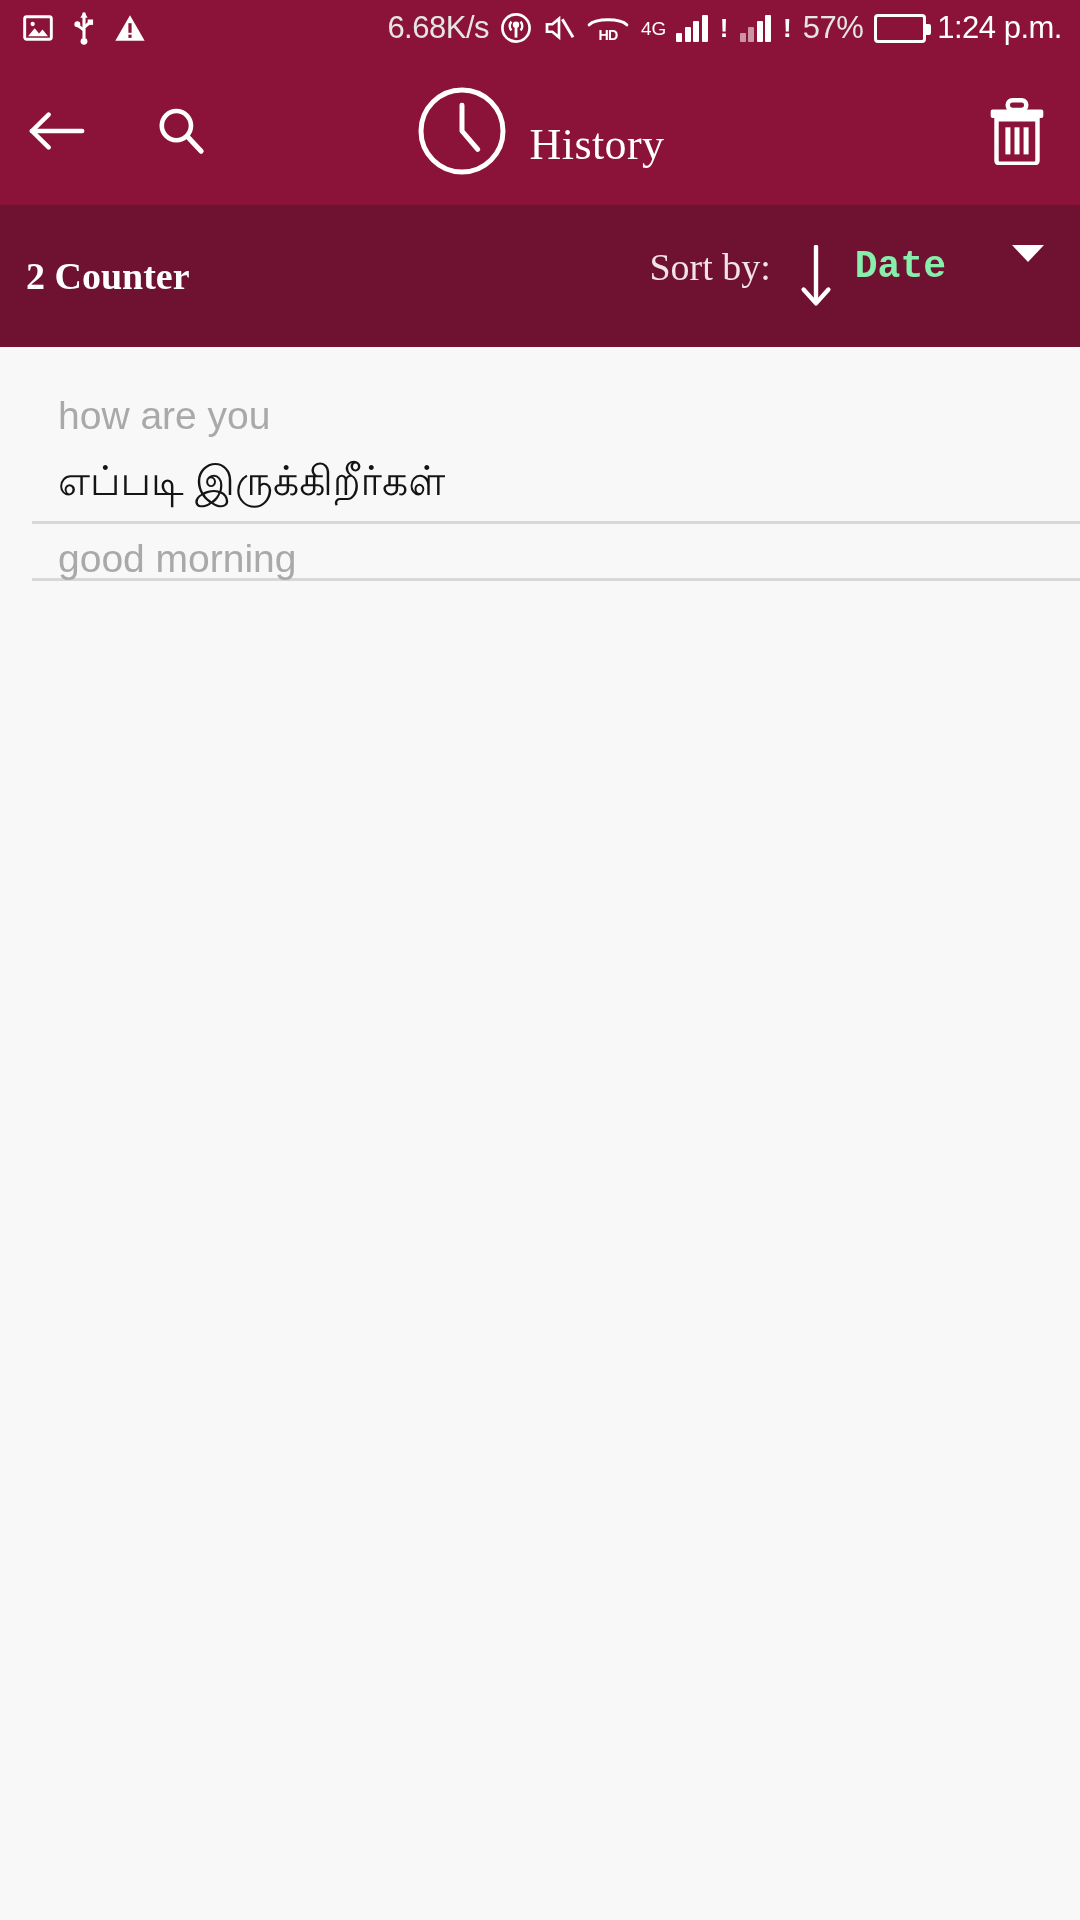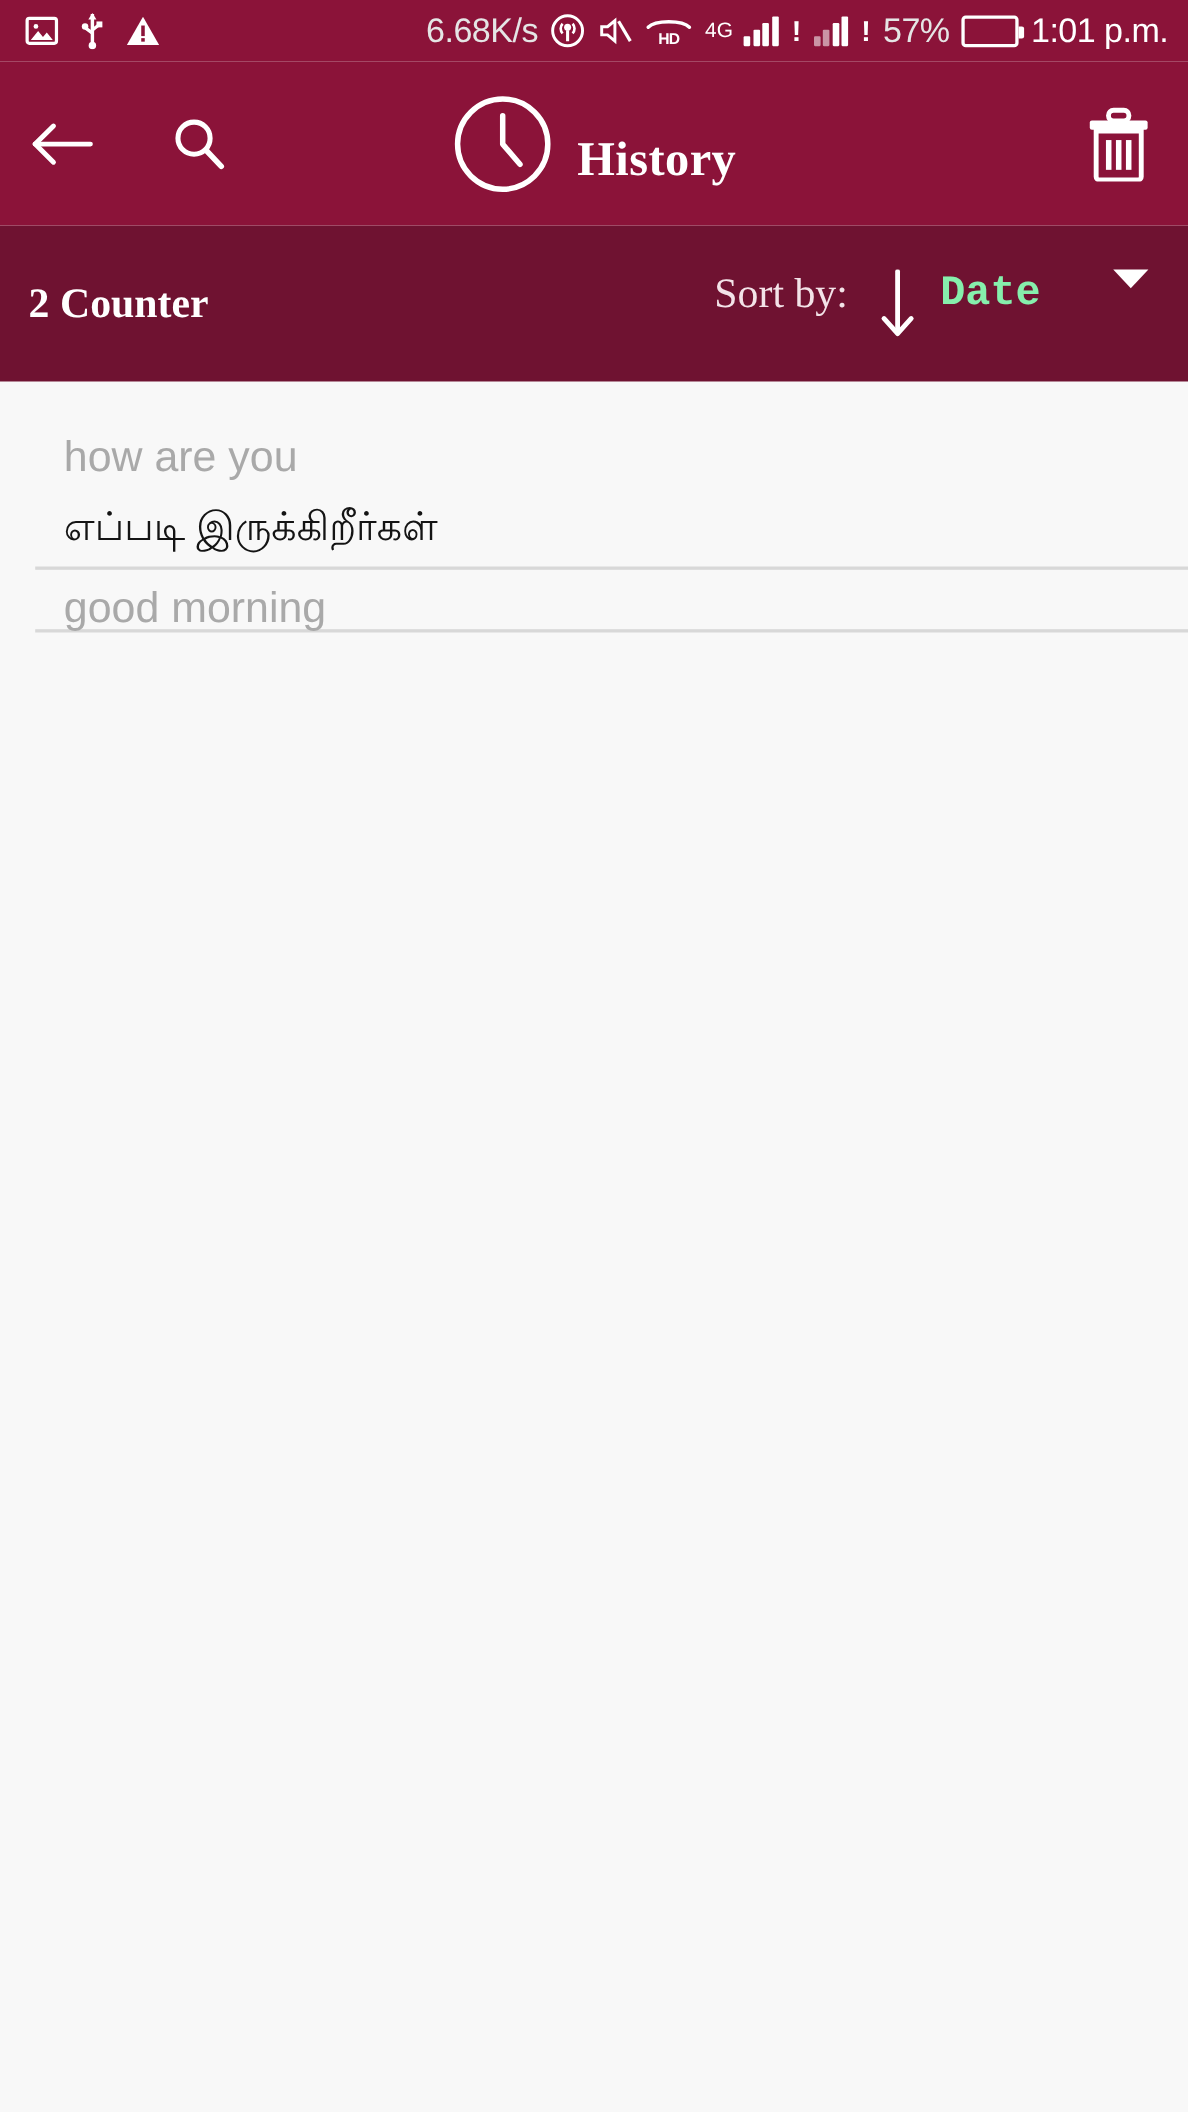--- a/index.html
+++ b/index.html
@@ -150,21 +150,21 @@
     bottom: 0;
     display: flex;
     align-items: center;
     justify-content: center;
     gap: 22px;
     pointer-events: none;
   }
   .app-title {
     color: #ffffff;
     font-family: "Liberation Serif", serif;
-    font-weight: bold;
+    font-weight: normal;
     font-size: 44px;
     letter-spacing: 0.4px;
     margin-top: 28px;
   }
   .trash-btn {
     margin-left: auto;
     width: 70px;
     height: 70px;
     display: flex;
     align-items: center;
@@ -233,21 +233,21 @@
   }
   .src-text {
     color: #a9a9a9;
     font-size: 39px;
     line-height: 1.0;
     padding: 15px 0 0 0;
     white-space: nowrap;
   }
   .tgt-text {
     color: #141414;
-    font-size: 36px;
+    font-size: 41px;
     line-height: 1.15;
     padding: 23px 0 16px 0;
     white-space: nowrap;
   }
   .divider {
     height: 3px;
     background: #d8d8d8;
     margin: 0 0 0 0;
   }
 </style>
@@ -316,21 +316,21 @@
         <i></i>
         <i></i>
         <i></i>
         <i></i>
       </span>
     <span class="bang">!</span>
     <span class="status-text">57%</span>
     <span class="battery">
       <span class="battery-fill" id="battery-fill" style="width: 57%; background: rgb(37, 212, 0);"></span>
     </span>
-    <span class="status-clock">1:01 p.m.</span>
+    <span class="status-clock">1:24 p.m.</span>
   </div>
 </div>
 
 <div class="app-bar">
   <div class="app-bar-left">
     <span class="icon-btn">
       <svg width="56" height="44" viewBox="0 0 30 22">
         <path d="M1.5 11h27" stroke="#fff" stroke-width="2.4" stroke-linecap="round" fill="none"></path>
         <path d="M10.5 2.2L1.6 11l8.9 8.8" stroke="#fff" stroke-width="2.4" stroke-linecap="round" stroke-linejoin="round" fill="none"></path>
       </svg>

